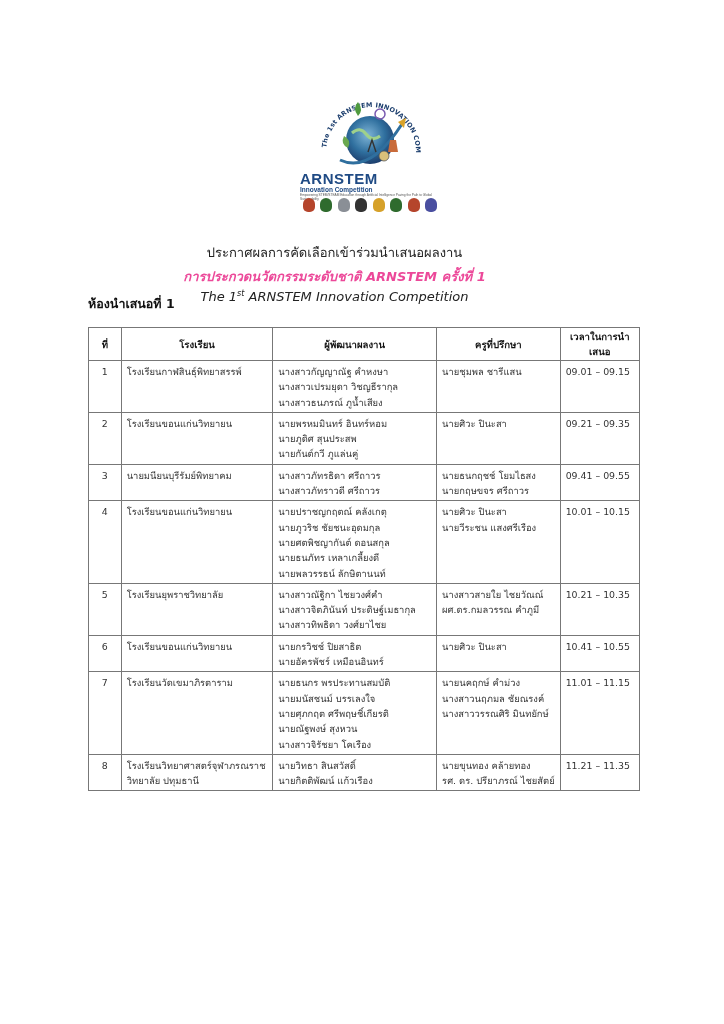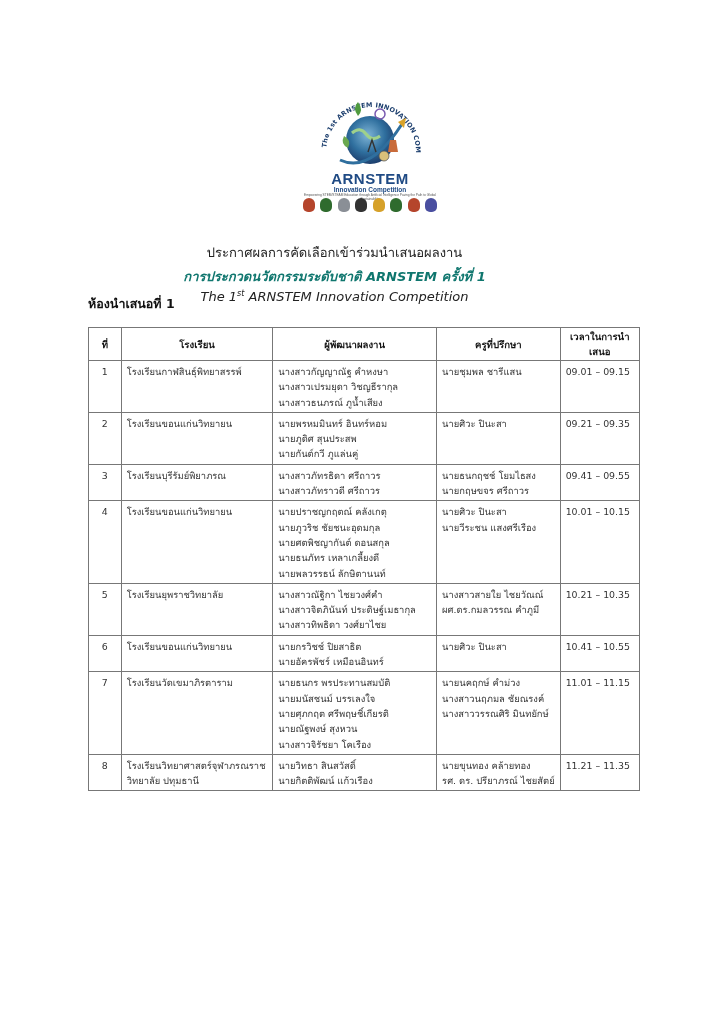--- a/index.html
+++ b/index.html
@@ -1,28 +1,28 @@
 <!DOCTYPE html>
 <html><head>
 <meta charset="utf-8">
 <style>
   html, body { margin: 0; padding: 0; background: #ffffff; }
   body { width: 724px; height: 1024px; position: relative; overflow: hidden;
          font-family: "DejaVu Sans", "Liberation Sans", sans-serif; color: #222; }
   .logo { position: absolute; left: 300px; top: 78px; width: 140px; height: 140px; }
   .logo .ring-text { font-size: 6.5px; font-weight: bold; fill: #1d3f6e; letter-spacing: 0.2px; }
-  .brand { position: absolute; left: 300px; top: 171px; width: 140px; text-align: center; }
+  .brand { position: absolute; left: 300px; top: 171px; width: 140px; }
   .brand-title { font-family: "Liberation Sans", sans-serif; font-weight: bold; font-size: 15px; color: #1f4a84; letter-spacing: 0.5px; line-height: 15px; }
   .brand-sub { font-family: "Liberation Sans", sans-serif; font-weight: bold; font-size: 6.5px; color: #1f4a84; line-height: 7px; }
   .brand-tag { font-family: "Liberation Sans", sans-serif; font-size: 3.2px; color: #555; line-height: 4px; }
   .seals { position: absolute; left: 303px; top: 196px; width: 134px; height: 18px; display: flex; justify-content: space-between; align-items: center; }
   .seal { width: 12px; height: 14px; border-radius: 6px 6px 5px 5px; }
   .heading { position: absolute; left: 0; width: 669px; text-align: center; font-family: "DejaVu Sans", sans-serif; }
   .h1 { top: 242px; font-size: 13px; color: #222; }
-  .h2 { top: 266px; font-size: 13px; font-style: italic; font-weight: bold; color: #0f766e; }
+  .h2 { top: 266px; font-size: 13px; font-style: italic; font-weight: bold; color: #ec4899; }
   .h3 { top: 289px; font-size: 13px; font-style: italic; color: #222; }
   .h3 sup { font-size: 8px; }
   .room { position: absolute; left: 88px; top: 294px; font-size: 12.5px; font-weight: bold; color: #111; }
   table.roster { position: absolute; left: 88px; top: 327px; border-collapse: collapse; width: 552px; font-size: 9.4px; color: #333; }
   table.roster th, table.roster td { border: 1px solid #777; vertical-align: top; }
   table.roster th { font-weight: bold; font-size: 9.6px; color: #111; height: 15px; padding: 1px 4px; text-align: center; vertical-align: middle; }
   table.roster td { padding: 3px 5px 2px 5px; line-height: 15.3px; }
   td.num { text-align: center; }
   td.time { text-align: left; }
   .line { display: block; white-space: nowrap; }
@@ -124,21 +124,21 @@
           <span class="line">นายกันต์กวี ภูแล่นคู่</span>
         </td>
         <td>
           <span class="line">นายศิวะ ปินะสา</span>
         </td>
         <td class="time">09.21 – 09.35</td>
       </tr>
       <tr>
         <td class="num">3</td>
         <td>
-          <span class="line">โรงเรียนบุรีรัมย์พิยาภรณ</span>
+          <span class="line">นายมนียนบุรีรัมย์พิทยาคม</span>
         </td>
         <td>
           <span class="line">นางสาวภัทรธิดา ศรีถาวร</span>
           <span class="line">นางสาวภัทราวดี ศรีถาวร</span>
         </td>
         <td>
           <span class="line">นายธนกฤชช์ โยมไธสง</span>
           <span class="line">นายกฤษขจร ศรีถาวร</span>
         </td>
         <td class="time">09.41 – 09.55</td>

